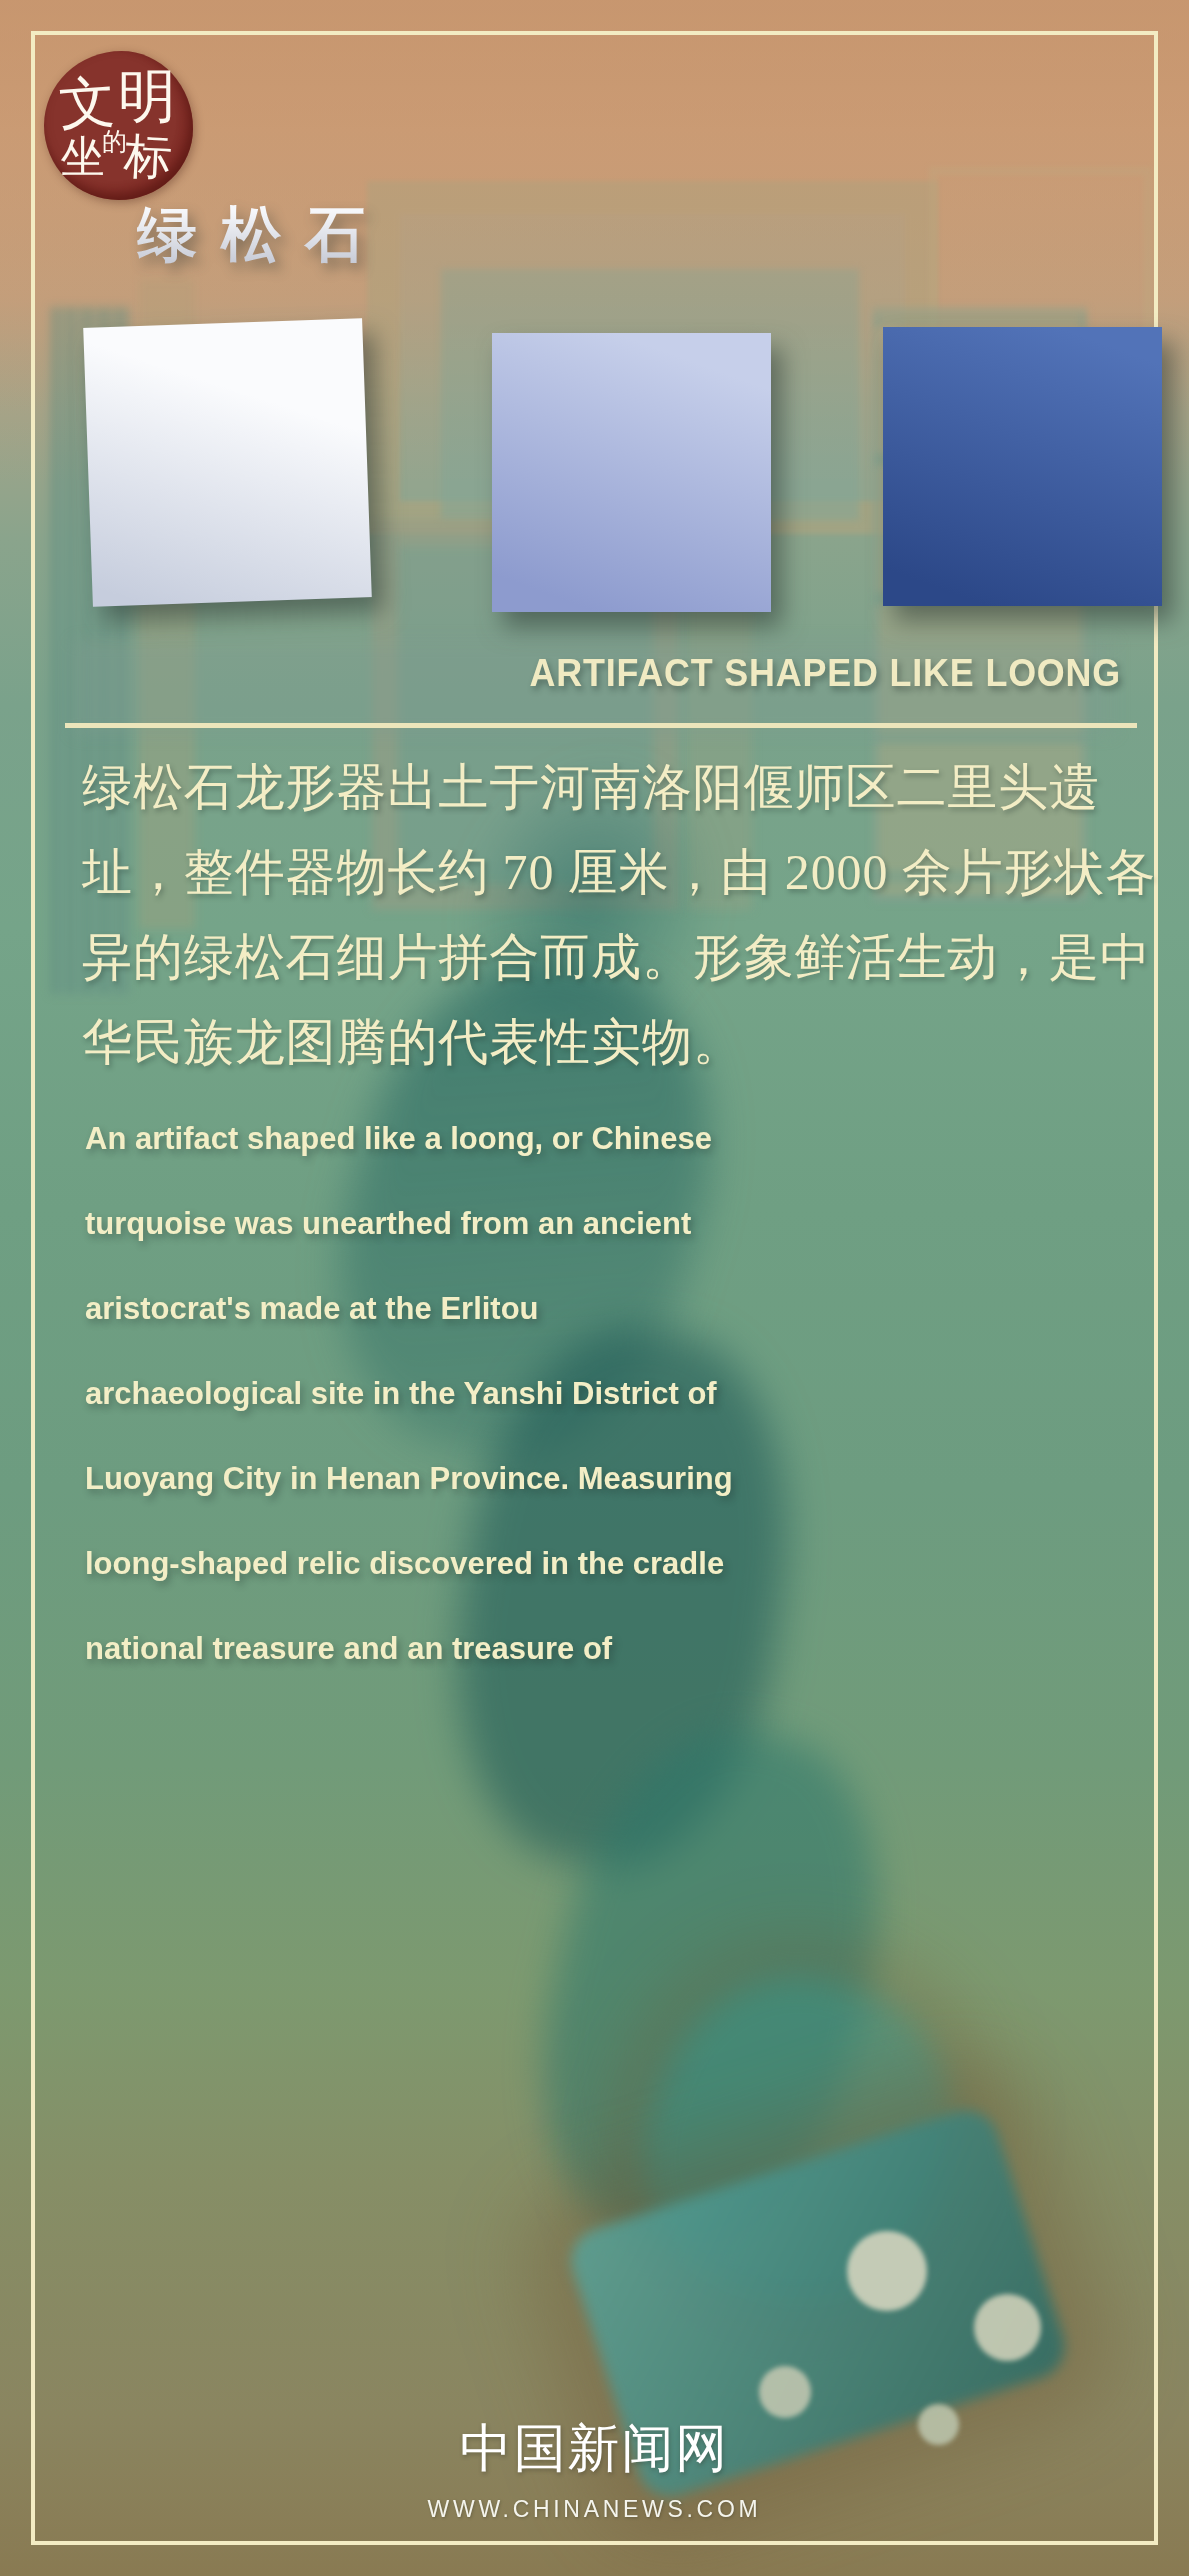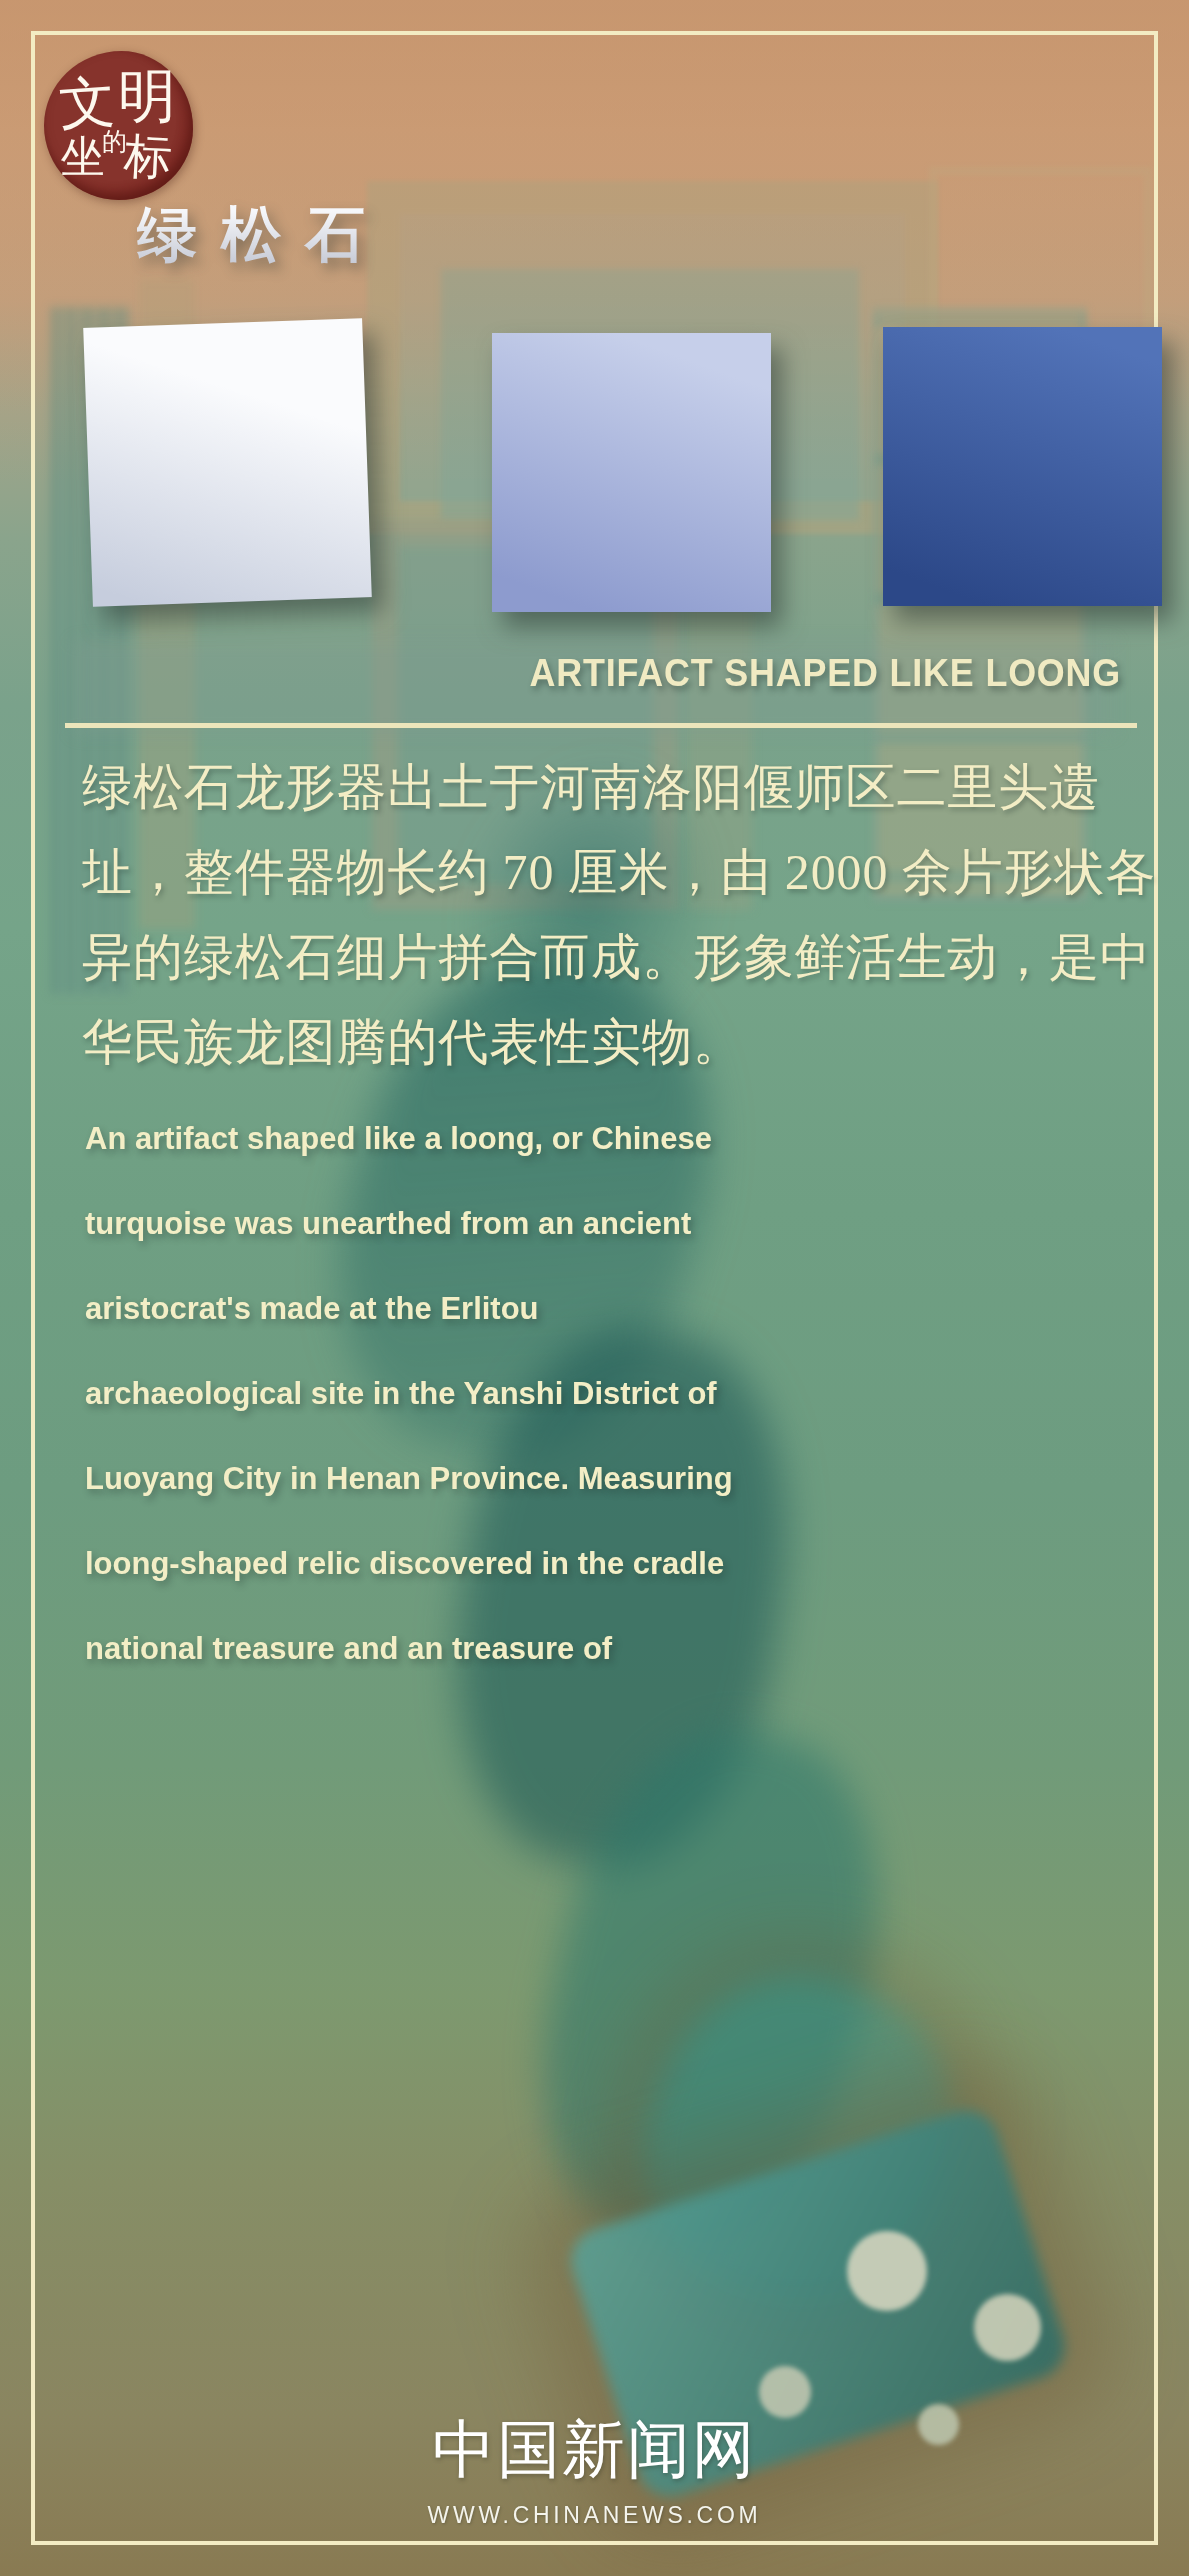--- a/index.html
+++ b/index.html
@@ -83,23 +83,23 @@
   .divider{position:absolute;left:65px;top:723px;width:1072px;height:4.6px;background:#ece5bb;}
   
   .cn-par{position:absolute;left:82px;top:745px;width:1037px;}
   .cn-line{height:85px;line-height:85px;font-size:50px;letter-spacing:0.9px;color:#f3edc5;
     font-family:"Liberation Serif",serif;white-space:nowrap;text-shadow:1.9px 2.8px 5.6px rgba(30,45,40,.35);}
   .en-par{position:absolute;left:85px;top:1096px;width:1050px;}
   .en-line{height:85px;line-height:85px;font-size:31px;font-weight:700;color:#f3eec6;
     font-family:"Liberation Sans",sans-serif;white-space:nowrap;text-shadow:2.8px 3.7px 7.4px rgba(28,44,40,.35);}
   
   .footer{position:absolute;left:0;right:0;top:2412px;text-align:center;}
-  .logo-cn{font-size:63px;line-height:74px;color:#ffffff;font-family:Liberation Sans, sans-serif;
+  .logo-cn{font-size:52px;line-height:74px;color:#ffffff;font-family:Liberation Serif, serif;
     letter-spacing:1.9px;text-shadow:0.9px 1.9px 4.6px rgba(40,40,30,.35);}
-  .website{font-size:23px;letter-spacing:3.7px;color:#f4f4ec;margin-top:16px;
+  .website{font-size:23px;letter-spacing:3.7px;color:#f4f4ec;margin-top:10px;
     font-family:"Liberation Sans",sans-serif;text-shadow:0.9px 0.9px 2.8px rgba(40,40,30,.3);}
 </style>
 </head>
 <body>
 
 <div class="poster">
 
   <div class="decor ruins-outer"></div>
   <div class="decor ruins-inner"></div>
   <div class="decor ruins-panel-right"></div>

